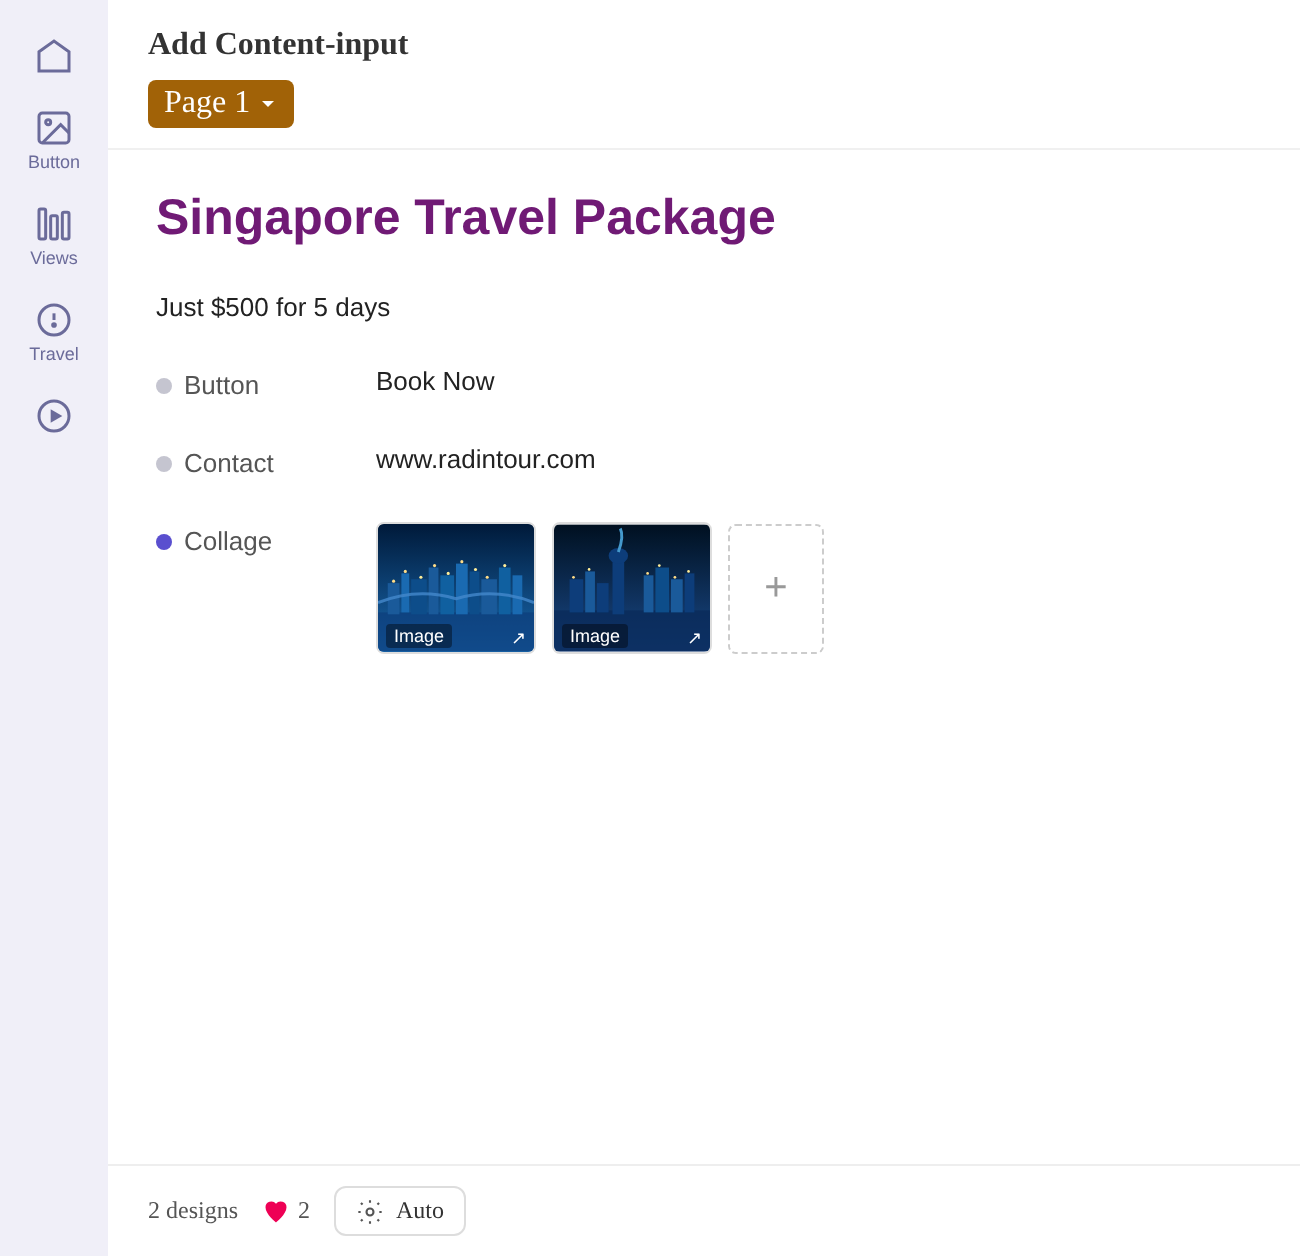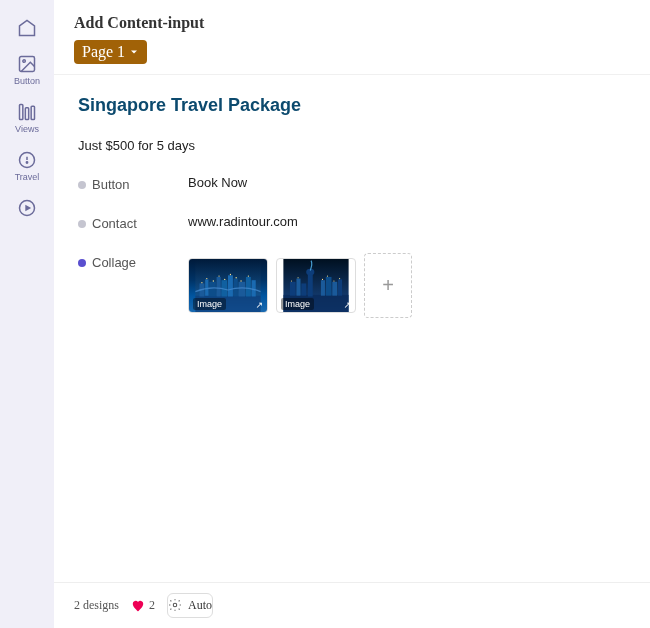--- a/index.html
+++ b/index.html
@@ -108,34 +108,34 @@
     .field-label {
       font-size: 13px;
       color: #555;
     }
     .field-value {
       font-size: 13px;
       color: #222;
       flex: 1;
     }
     .field-value.title {
-      font-size: 18px;
+      font-size: 25px;
       font-weight: 700;
-      color: #0c4a6e;
+      color: #701a75;
     }
 
     
     .collage-wrap {
       display: flex;
       gap: 8px;
       align-items: center;
     }
     .image-thumb {
       width: 80px;
-      height: 55px;
+      height: 66px;
       border-radius: 4px;
       overflow: hidden;
       position: relative;
       border: 1px solid #ddd;
     }
     .image-canvas {
       width: 100%;
       height: 100%;
     }
     .image-label {
@@ -186,26 +186,26 @@
     .footer-likes {
       display: flex;
       align-items: center;
       gap: 4px;
       font-size: 12px;
       color: #555;
     }
     .footer-likes svg { width: 14px; height: 14px; color: #e05; }
     .footer-auto {
       display: flex;
-      align-items: flex-start;
+      align-items: flex-end;
       gap: 6px;
       background: #fff;
       border: 1px solid #ddd;
       border-radius: 6px;
-      padding: 4px 0;
+      padding: 4px 10px;
       font-size: 12px;
       color: #333;
       cursor: pointer;
     }
     .footer-auto svg { width: 14px; height: 14px; color: #555; }
 
     
     .img1-bg { background: linear-gradient(180deg, #001a3a 0%, #003366 40%, #0055a0 70%, #1a6ab1 100%); }
   </style>
 </head>

